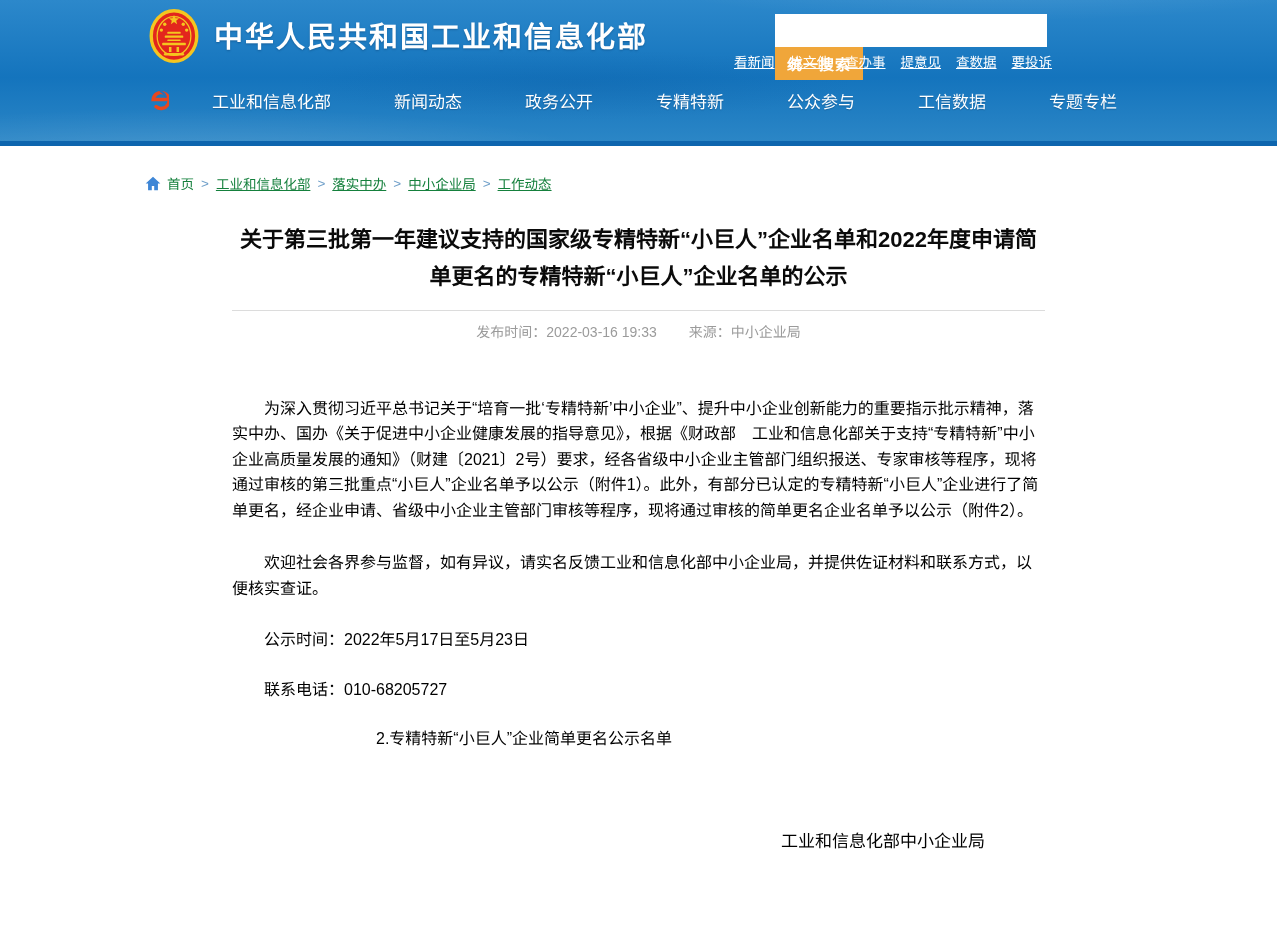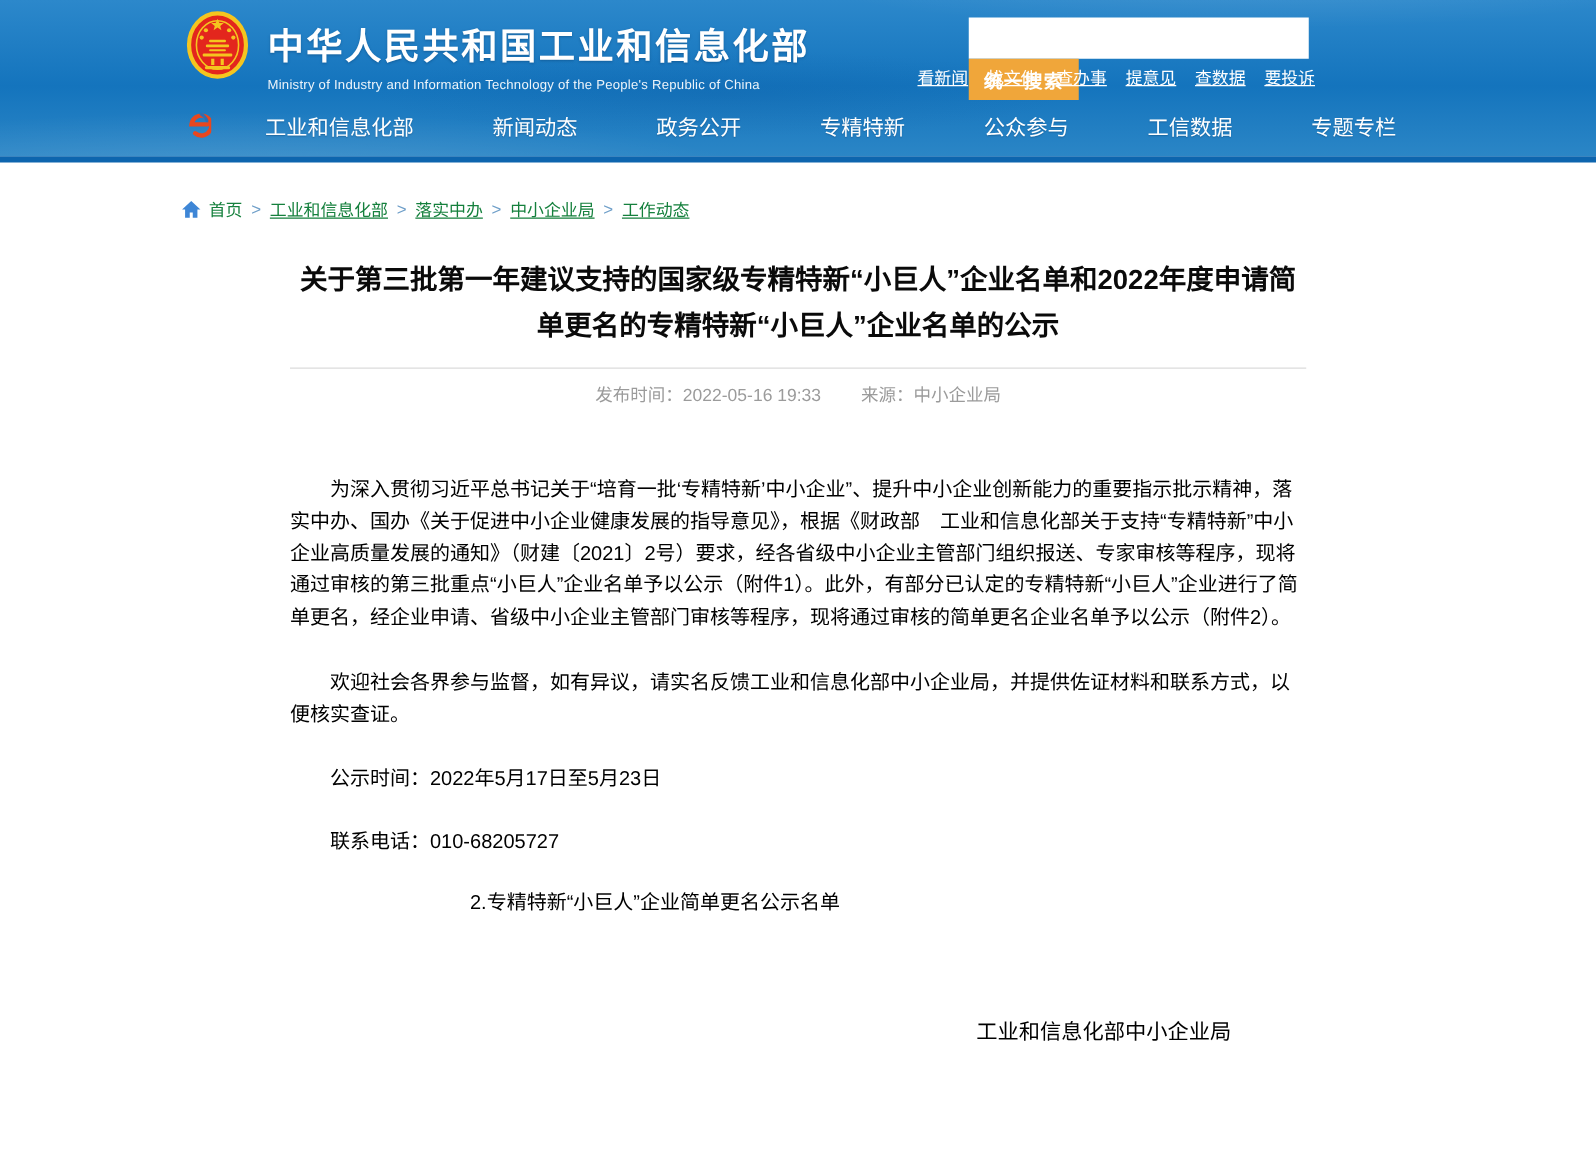--- a/index.html
+++ b/index.html
@@ -7,21 +7,21 @@
     margin: 0; padding: 0;
     width: 1277px; height: 935px;
     background: #ffffff;
     font-family: "Liberation Sans", "DejaVu Sans", sans-serif;
     overflow: hidden;
   }
 
   
   .site-header {
     position: relative;
-    width: 100%; height: 130px;
+    width: 100%; height: 146px;
     background:
       radial-gradient(ellipse 700px 90px at 15% 115%, rgba(255,255,255,0.14), transparent 60%),
       radial-gradient(ellipse 600px 70px at 78% -15%, rgba(255,255,255,0.10), transparent 60%),
       radial-gradient(ellipse 400px 50px at 45% 60%, rgba(10,80,150,0.18), transparent 70%),
       linear-gradient(180deg, #2c88cb 0%, #1474bd 55%, #2b86c6 100%);
     border-bottom: 5px solid #0d65ae;
   }
   .emblem { position: absolute; left: 147px; top: 6px; }
   .brand { position: absolute; left: 214px; top: 13px; color: #fff; cursor: pointer; }
   .brand-title {
@@ -119,21 +119,20 @@
         <rect x="18" y="43" width="28" height="3" rx="1"></rect>
         <rect x="26" y="48" width="3" height="6"></rect>
         <rect x="35" y="48" width="3" height="6"></rect>
         <rect x="20" y="55" width="24" height="3" rx="1.5"></rect>
       </g>
     </svg>
   </span>
 
   <div class="brand">
     <div class="brand-title">中华人民共和国工业和信息化部</div>
-    <div class="brand-sub">Ministry of Industry and Information Technology of the People's Republic of China</div>
   </div>
 
   <div class="search-area">
     <input class="search-input" type="text" value="" style="">
     <button class="search-btn">统一搜索</button>
   </div>
 
   <nav class="quick-links">
     <a>看新闻</a>
     <a>找文件</a>
@@ -177,21 +176,21 @@
   <span class="sep">&gt;</span>
   <a>中小企业局</a>
   <span class="sep">&gt;</span>
   <a>工作动态</a>
 </nav>
 
 <main class="article">
   <h1 class="article-title">关于第三批第一年建议支持的国家级专精特新“小巨人”企业名单和2022年度申请简单更名的专精特新“小巨人”企业名单的公示</h1>
   <hr class="title-divider">
   <div class="article-meta">
-    <span>发布时间：2022-05-16 19:33</span>
+    <span>发布时间：2022-03-16 19:33</span>
     <span>来源：中小企业局</span>
   </div>
 
   <div class="article-body">
     <p class="p-main">为深入贯彻习近平总书记关于“培育一批‘专精特新’中小企业”、提升中小企业创新能力的重要指示批示精神，落实中办、国办《关于促进中小企业健康发展的指导意见》，根据《财政部　工业和信息化部关于支持“专精特新”中小企业高质量发展的通知》（财建〔2021〕2号）要求，经各省级中小企业主管部门组织报送、专家审核等程序，现将通过审核的第三批重点“小巨人”企业名单予以公示（附件1）。此外，有部分已认定的专精特新“小巨人”企业进行了简单更名，经企业申请、省级中小企业主管部门审核等程序，现将通过审核的简单更名企业名单予以公示（附件2）。</p>
     <p class="p-sup">欢迎社会各界参与监督，如有异议，请实名反馈工业和信息化部中小企业局，并提供佐证材料和联系方式，以便核实查证。</p>
     <p class="p-time">公示时间：2022年5月17日至5月23日</p>
     <p class="p-tel">联系电话：010-68205727</p>
     <p class="p-att2">2.专精特新“小巨人”企业简单更名公示名单</p>
     <div class="signature">工业和信息化部中小企业局</div>

